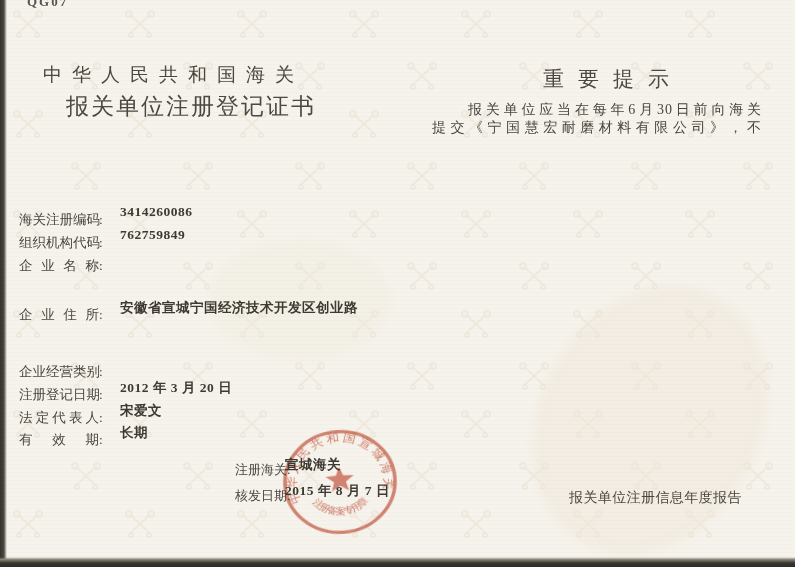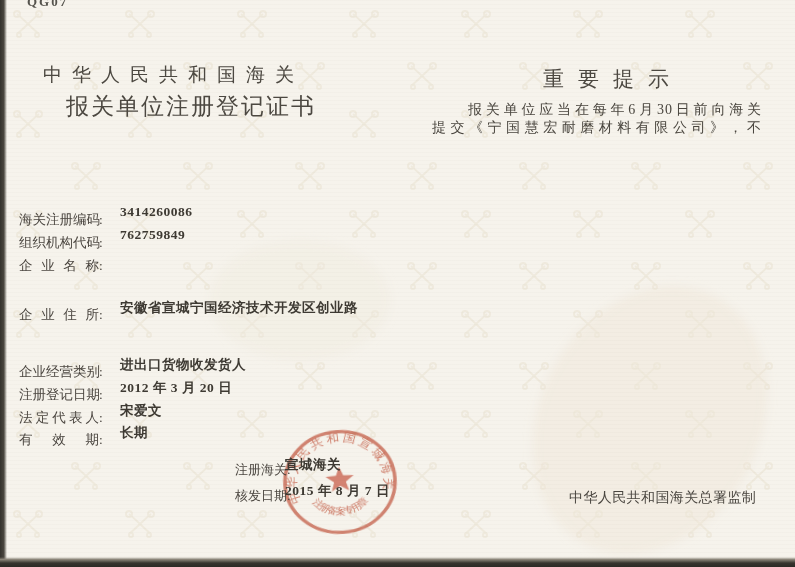--- a/index.html
+++ b/index.html
@@ -106,21 +106,20 @@
 </div>
 <div class="abs frow r3">
   <span class="lbl"><span class="jt">企业名称</span><span>:</span></span>
 </div>
 <div class="abs frow r4">
   <span class="lbl"><span class="jt">企业住所</span><span>:</span></span>
   <span class="val">安徽省宣城宁国经济技术开发区创业路</span>
 </div>
 <div class="abs frow r5">
   <span class="lbl"><span class="jt">企业经营类别</span><span>:</span></span>
-  <span class="val">进出口货物收发货人</span>
 </div>
 <div class="abs frow r6">
   <span class="lbl"><span class="jt">注册登记日期</span><span>:</span></span>
   <span class="val">2012 年 3 月 20 日</span>
 </div>
 <div class="abs frow r7">
   <span class="lbl"><span class="jt">法定代表人</span><span>:</span></span>
   <span class="val">宋爱文</span>
 </div>
 <div class="abs frow r8">
@@ -130,21 +129,21 @@
 
 <div class="abs irow i1">
   <span class="lbl"><span>注册海关</span><span>:</span></span>
   <span class="val">宣城海关</span>
 </div>
 <div class="abs irow i2">
   <span class="lbl"><span>核发日期</span><span>:</span></span>
   <span class="val">2015 年 8 月 7 日</span>
 </div>
 
-<div class="abs footer-line">中华人民共和国海关总署监制</div>
+<div class="abs footer-line">报关单位注册信息年度报告</div>
 
 <svg class="abs seal" viewBox="0 0 120 120" preserveAspectRatio="none" aria-hidden="true">
   <defs>
     <path id="ringPath" d="M 19.2,79.0 A 45,45 0 1 1 100.8,79.0" fill="none"></path>
     <path id="botPath" d="M 30.5,80.6 A 36,36 0 0 0 89.5,80.6" fill="none"></path>
   </defs>
   <circle cx="60" cy="60" r="56" fill="none" stroke="#c8573f" stroke-width="3.6" opacity="0.85"></circle>
   <polygon opacity="0.85" fill="#cc5742" points="60,43 63.7,52.9 74.3,53.4 66,59.9 68.8,70.1 60,64.3 51.2,70.1 54,59.9 45.7,53.4 56.3,52.9"></polygon>
   <text font-size="13" fill="#c8573f" opacity="0.9" font-family="Liberation Serif, DejaVu Serif, serif">
     <textPath href="#ringPath" startOffset="0" textLength="172">中华人民共和国宣城海关</textPath>

